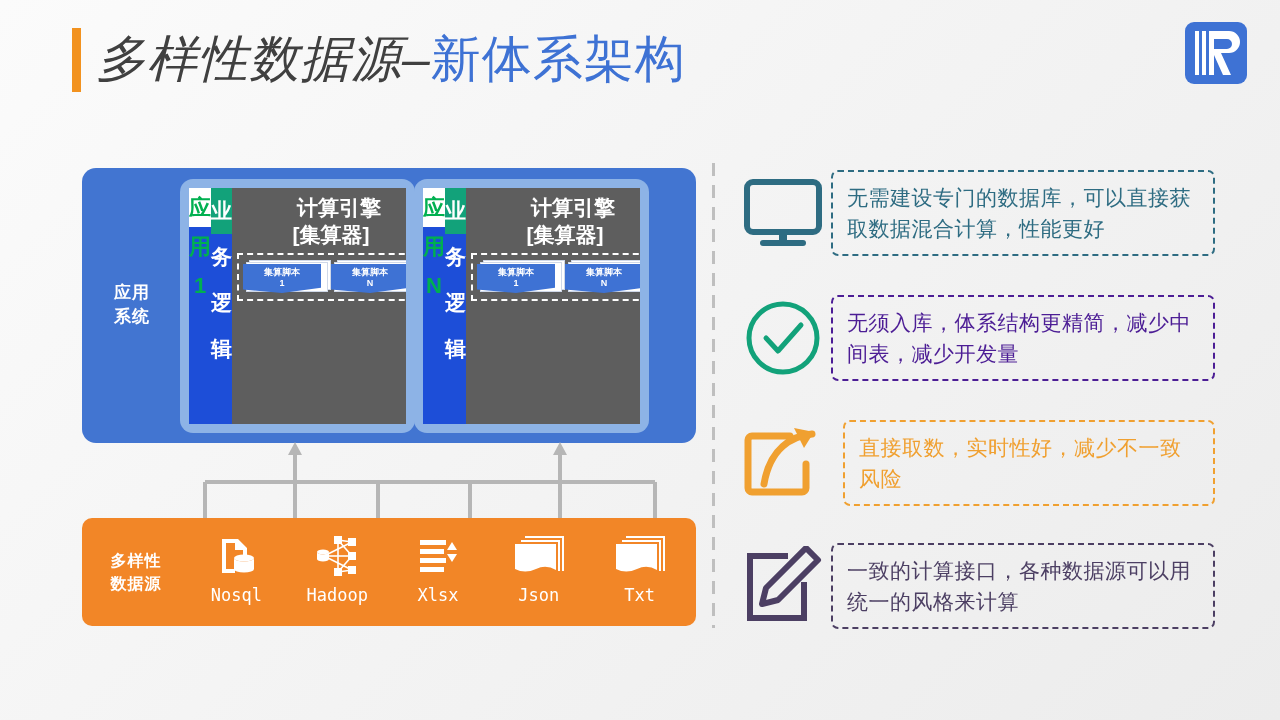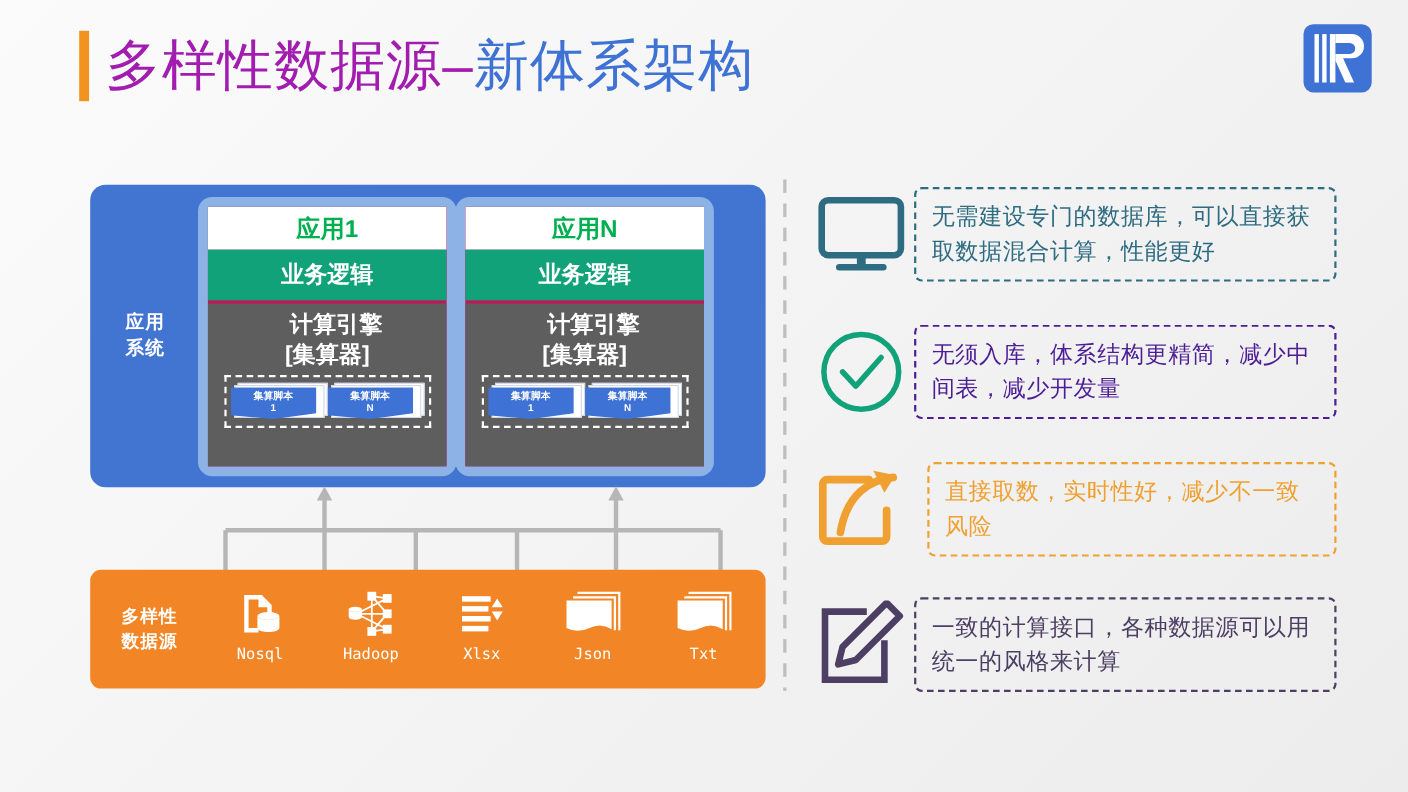--- a/index.html
+++ b/index.html
@@ -14,21 +14,21 @@
   
   .title-accent {
     position: absolute; left: 72px; top: 28px;
     width: 9px; height: 64px; background: #F2921F;
   }
   .title {
     position: absolute; left: 96px; top: 22px;
     font-size: 50px; font-weight: 400; line-height: 74px;
     letter-spacing: 1px; white-space: nowrap;
   }
-  .title .t-dark { color: #a21caf; }
+  .title .t-dark { color: #404040; font-style: italic; }
   .title .t-blue { color: #3E72D4; }
 
   
   .logo {
     position: absolute; left: 1185px; top: 22px;
     width: 62px; height: 62px; border-radius: 9px;
     background: #3E72D4;
   }
 
   
@@ -43,22 +43,22 @@
     color: #ffffff; font-size: 17px; font-weight: bold;
     line-height: 24px; letter-spacing: 1px;
   }
   .app-card-wrap {
     position: absolute; top: 179px;
     width: 235px; height: 254px;
     background: #8DB3E6; border-radius: 13px; padding: 9px;
   }
   .app-card-wrap.c1 { left: 180px; }
   .app-card-wrap.c2 { left: 414px; }
-  .app-card { width: 100%; height: 100%; background: #be185d;
-              display: flex; flex-direction: column; overflow: hidden; }
+  .app-card { width: 100%; height: 100%; background: #1d4ed8;
+              display: flex; flex-direction: row; overflow: hidden; }
   .app-title {
     height: 39px; line-height: 39px; text-align: center;
     color: #00B050; font-size: 22px; font-weight: bold; background: #ffffff;
   }
   .app-logic {
     height: 46px; line-height: 46px; text-align: center;
     background: #12A27A; color: #ffffff; font-size: 21px; font-weight: bold;
     margin-bottom: 3px;
   }
   .app-engine {
@@ -101,21 +101,21 @@
     width: 100px; text-align: center; color: #ffffff;
     font-size: 16px; font-weight: bold; line-height: 23px;
     letter-spacing: 1px; margin-left: 4px;
   }
   .ds-items { flex: 1; display: flex; align-items: flex-end;
               justify-content: space-around; padding: 0 6px 6px 0; }
   .ds-item { display: flex; flex-direction: column; align-items: center;
              width: 84px; }
   .ds-icon { height: 46px; display: flex; align-items: center;
              justify-content: center; }
-  .ds-name { color: #ffffff; font-size: 14px; margin-top: 6px;
+  .ds-name { color: #ffffff; font-size: 17px; margin-top: 6px;
              font-family: "DejaVu Sans Mono","Liberation Mono",monospace; }
 
   
   .divider {
     position: absolute; left: 712px; top: 163px;
     width: 3px; height: 465px;
     background-image: linear-gradient(#bfbfbf 58%, transparent 58%);
     background-size: 3px 22px;
   }
 

